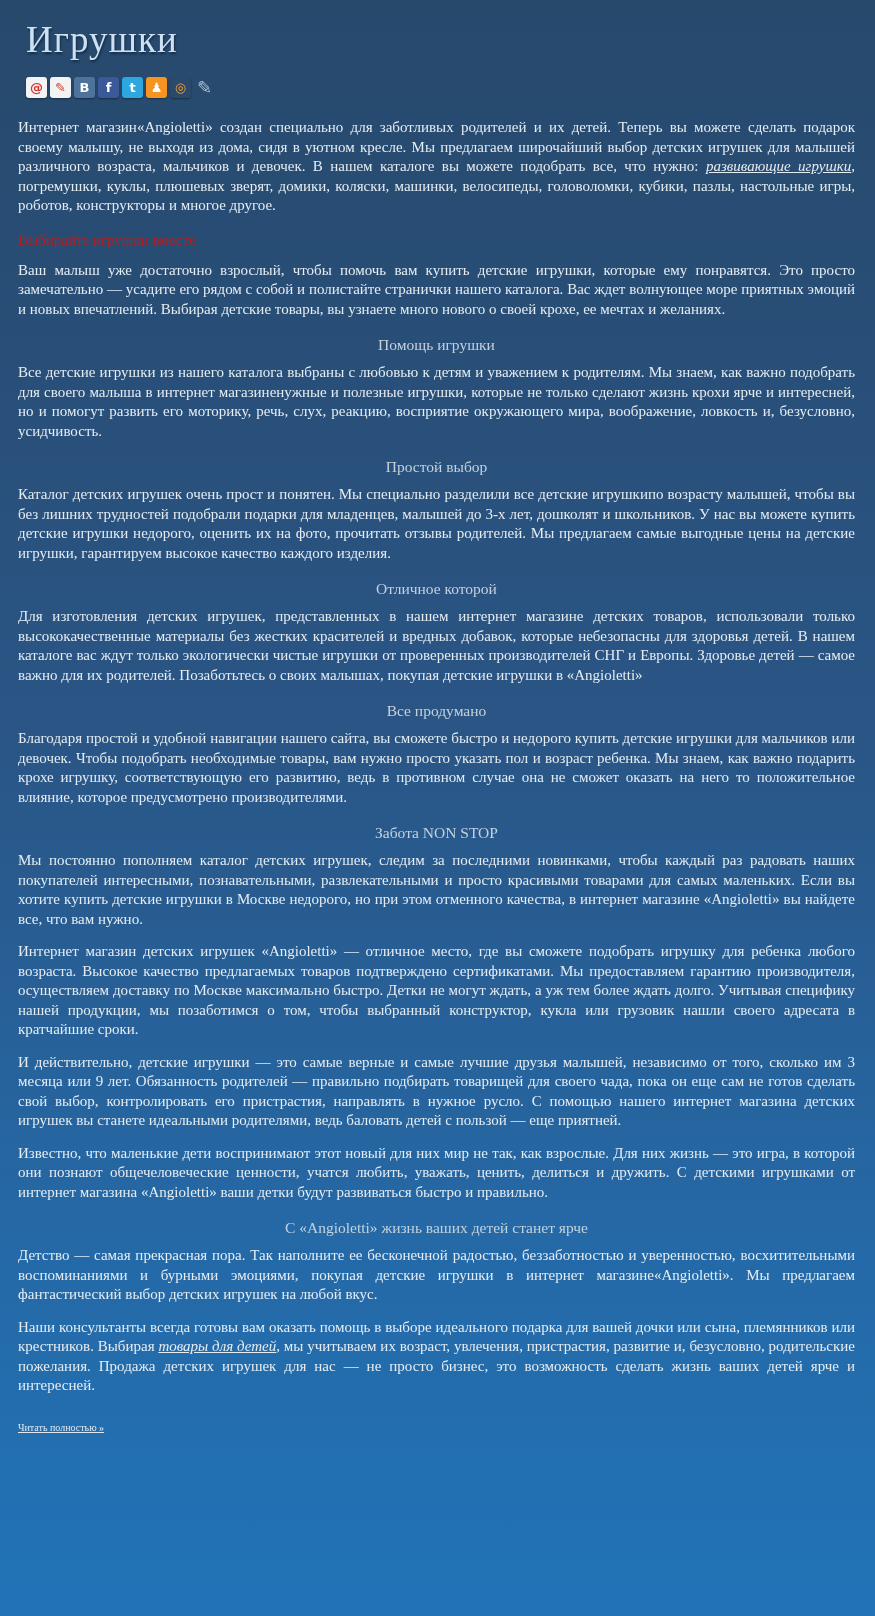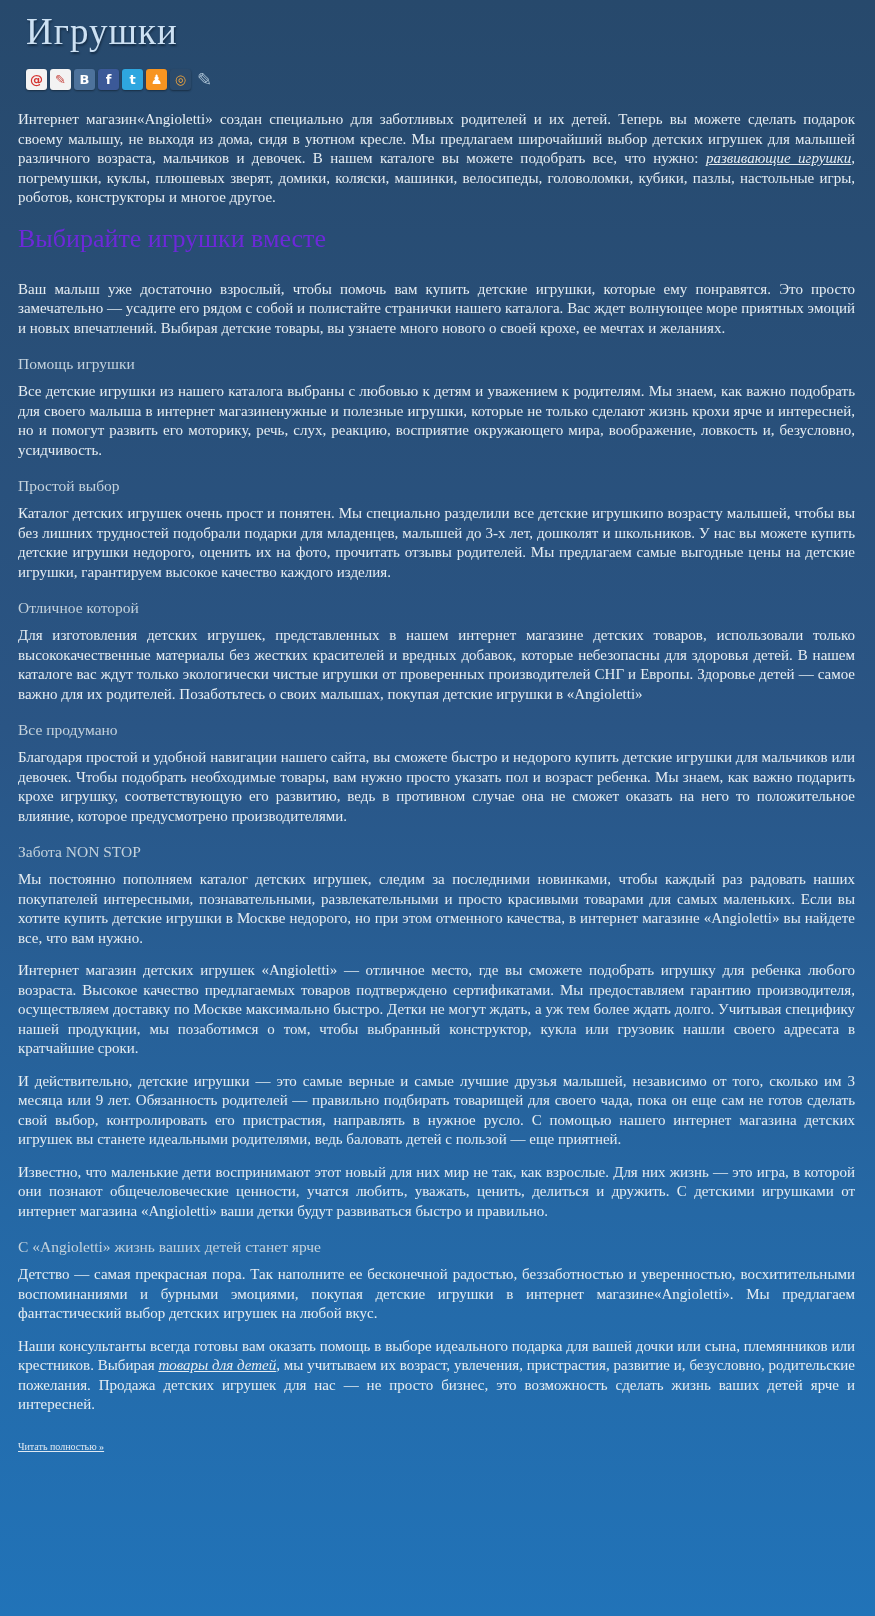--- a/index.html
+++ b/index.html
@@ -2,37 +2,37 @@
 <html lang="ru"><head>
 <meta charset="utf-8">
 <style>
   html,body{margin:0;padding:0;}
   body{
     width:875px;height:1616px;overflow:hidden;
     background:linear-gradient(180deg,#27496c 0%,#2a5585 45%,#2568a5 75%,#2173b8 100%);
     font-family:"Liberation Serif", serif;
     color:#e6edf2;
   }
-  .content{padding:6px 20px 0 18px;}
+  .content{padding:14px 20px 0 18px;}
   h1{
     font-size:37px;font-weight:normal;color:#cde1f3;
     margin:4px 0 16px 8px;letter-spacing:1px;
     text-shadow:1px 2px 2px rgba(8,22,38,.55);
   }
   .social-row{display:flex;gap:3px;align-items:center;margin:0 0 20px 8px;}
   .icon{
     width:21px;height:21px;border-radius:3px;
     display:flex;align-items:center;justify-content:center;
     font-family:"DejaVu Sans", sans-serif;font-size:13px;font-weight:bold;
     box-shadow:0 1px 2px rgba(0,0,0,.4);cursor:pointer;line-height:1;
   }
   .icon.pen{background:transparent !important;box-shadow:none;font-size:18px;}
   p{font-size:15px;line-height:1.3;text-align:justify;margin:9px 0 13px;}
-  h2{font-size:26px;font-weight:normal;color:#6d28d9;margin:16px 0 26px;}
-  h3{font-size:15.5px;font-weight:normal;color:#c4d2dc;margin:17px 0 9px;}
+  h2{font-size:15px;font-weight:normal;color:#b91c1c;margin:16px 0 12px;}
+  h3{font-size:15.5px;font-weight:normal;color:#c4d2dc;margin:17px 0 9px;text-align:center;}
   a{color:#e6edf2;cursor:pointer;}
   a.inline-link{font-style:italic;}
   .read-more{display:inline-block;margin-top:13px;font-size:10px;color:#dfe9f2;}
 </style>
 </head>
 <body>
 
 <div class="content">
   <h1>Игрушки</h1>
 

